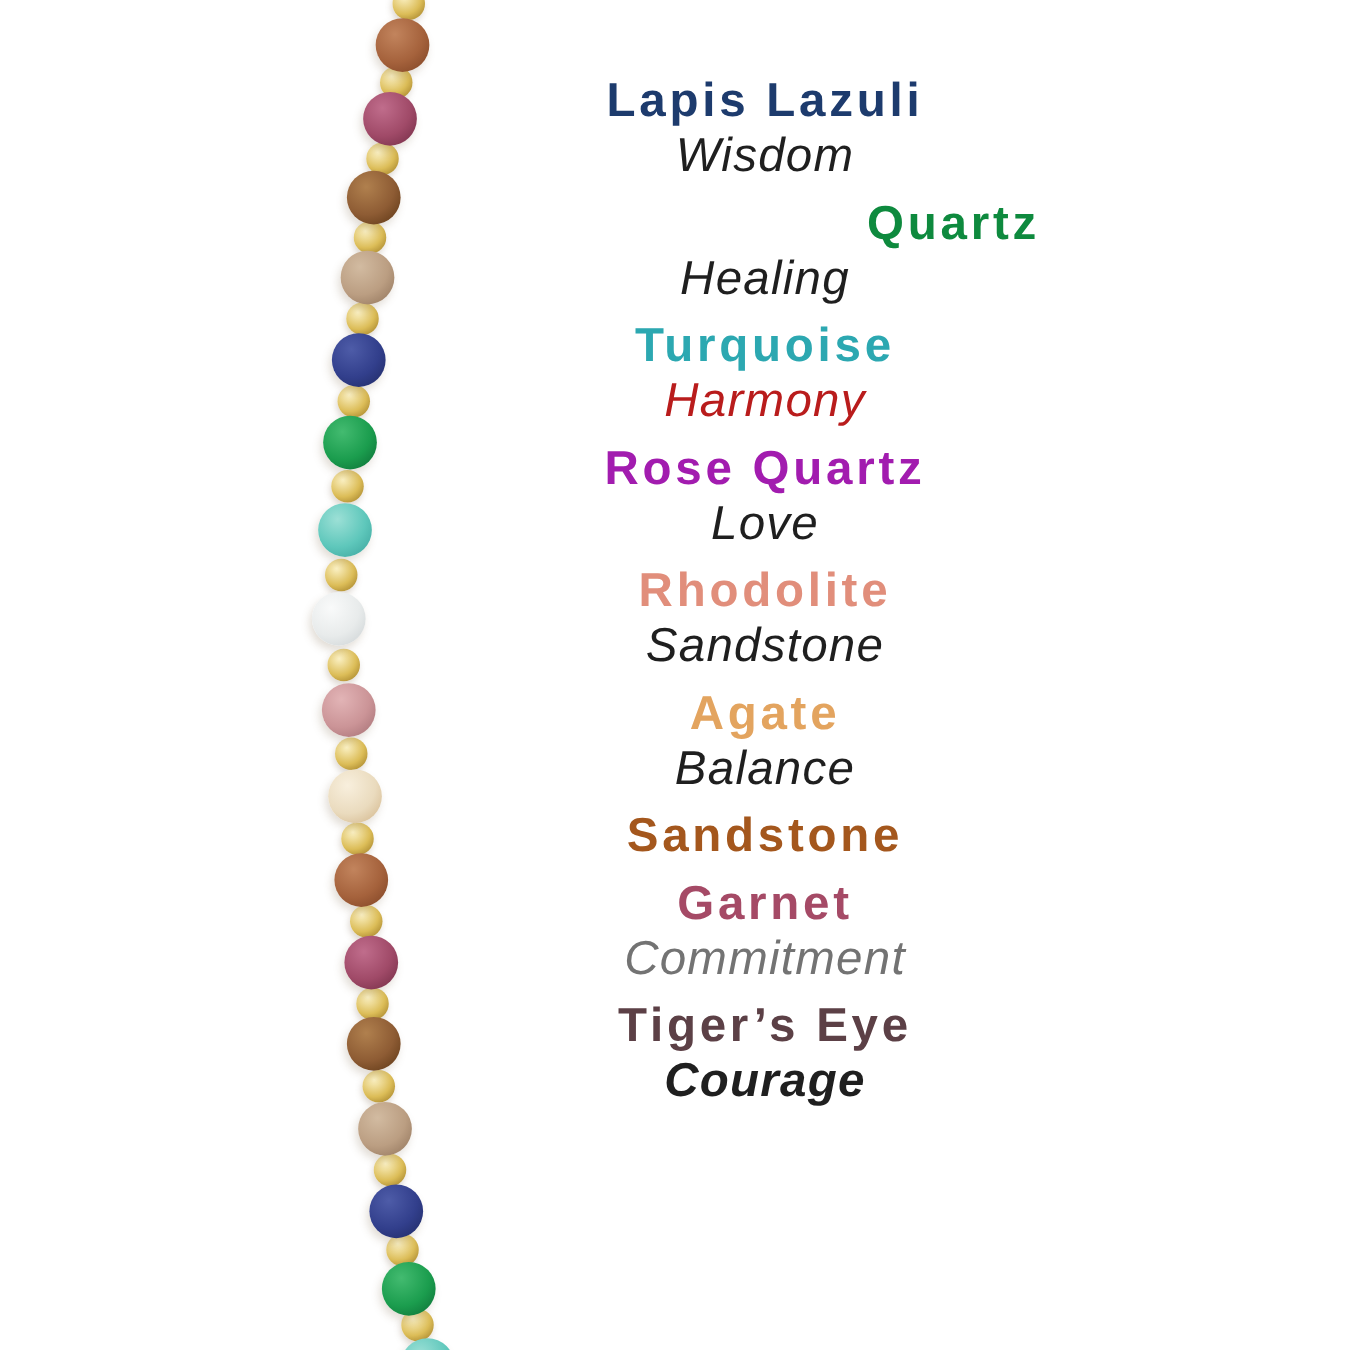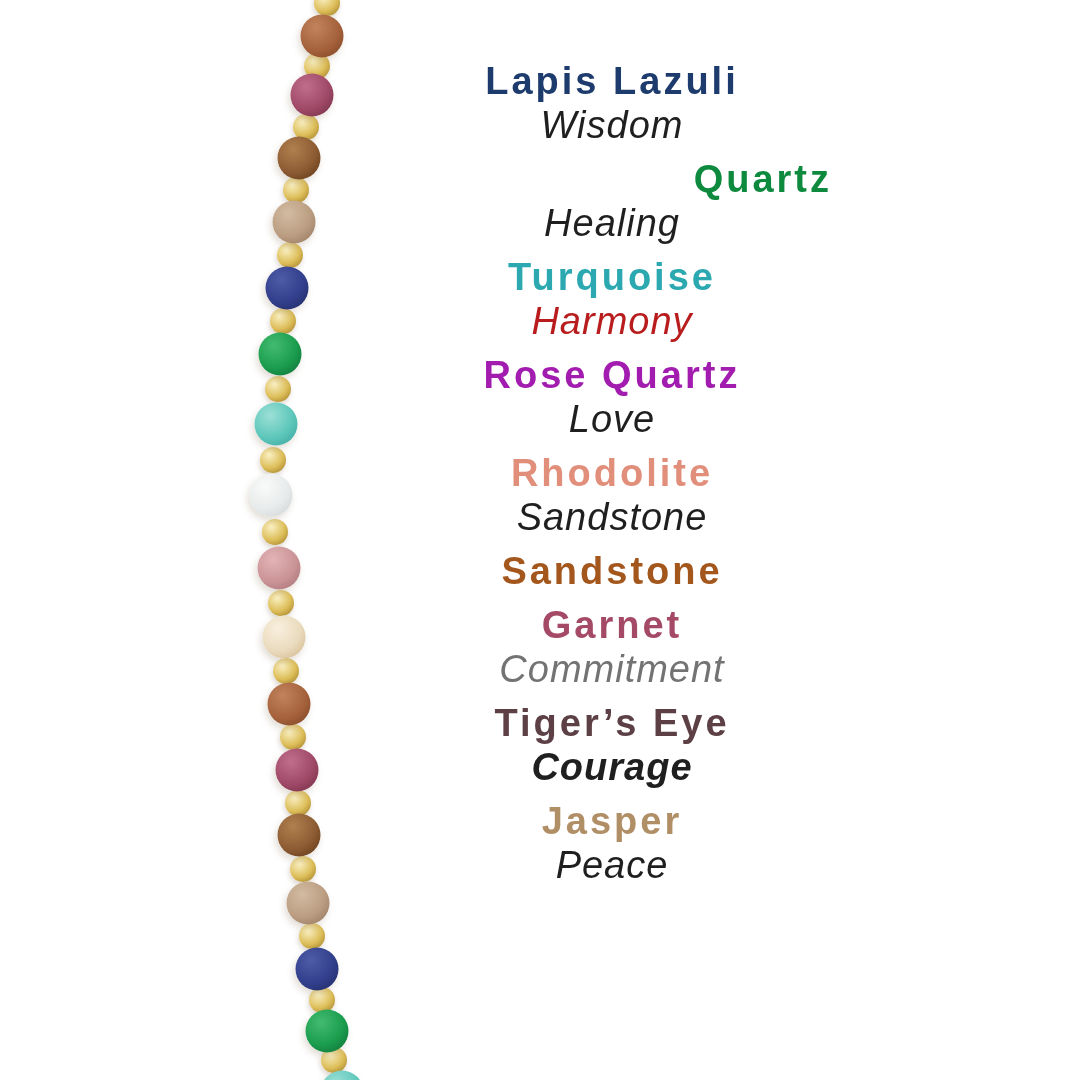--- a/index.html
+++ b/index.html
@@ -105,30 +105,28 @@
       </div>
       <div class="legend-group">
         <div class="stone-name" style="color: #a21caf;">Rose Quartz</div>
         <div class="stone-meaning" style="color: rgb(31, 31, 31);">Love</div>
       </div>
       <div class="legend-group">
         <div class="stone-name" style="color: rgb(225, 142, 123);">Rhodolite</div>
         <div class="stone-meaning" style="color: rgb(31, 31, 31);">Sandstone</div>
       </div>
       <div class="legend-group">
+        <div class="stone-name" style="color: rgb(227, 164, 95);">Agate</div>
+        <div class="stone-meaning" style="color: rgb(31, 31, 31);">Balance</div>
       </div>
       <div class="legend-group">
         <div class="stone-name" style="color: rgb(164, 87, 29);">Sandstone</div>
       </div>
       <div class="legend-group">
         <div class="stone-name" style="color: rgb(165, 74, 102);">Garnet</div>
         <div class="stone-meaning" style="color: #737373;">Commitment</div>
       </div>
       <div class="legend-group">
         <div class="stone-name" style="color: rgb(92, 64, 70);">Tiger’s Eye</div>
         <div class="stone-meaning" style="color: rgb(31, 31, 31); font-weight: bold;">Courage</div>
       </div>
-      <div class="legend-group">
-        <div class="stone-name" style="color: rgb(177, 143, 102);">Jasper</div>
-        <div class="stone-meaning" style="color: rgb(31, 31, 31);">Peace</div>
-      </div>
     </div>
 </div>
 
 </body></html>

